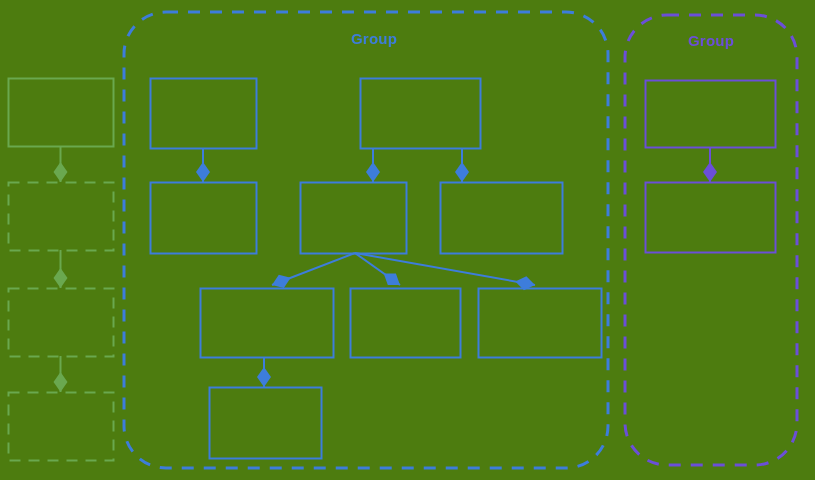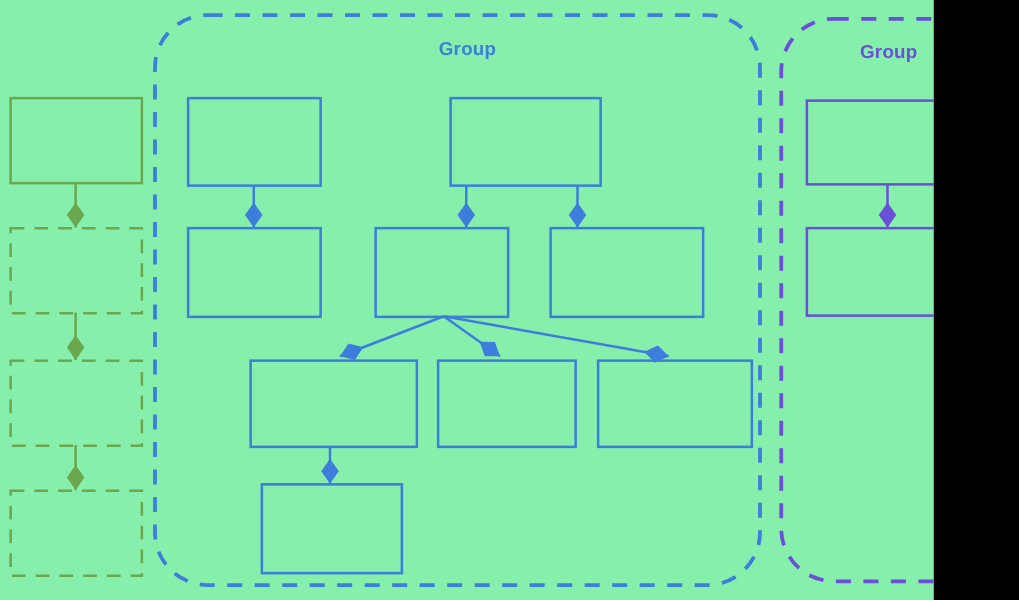--- a/index.html
+++ b/index.html
@@ -6,23 +6,23 @@
   html, body {
     margin: 0;
     padding: 0;
     background: #000000;
   }
   body {
     font-family: "Liberation Sans", sans-serif;
   }
   #canvas {
     position: relative;
-    width: 747px;
+    width: 815px;
     height: 480px;
-    background: #86efac;
+    background: #4d7c0f;
     overflow: hidden;
   }
   #diagram-svg {
     position: absolute;
     left: 0;
     top: 0;
     width: 815px;
     height: 480px;
   }
   .group-label {

